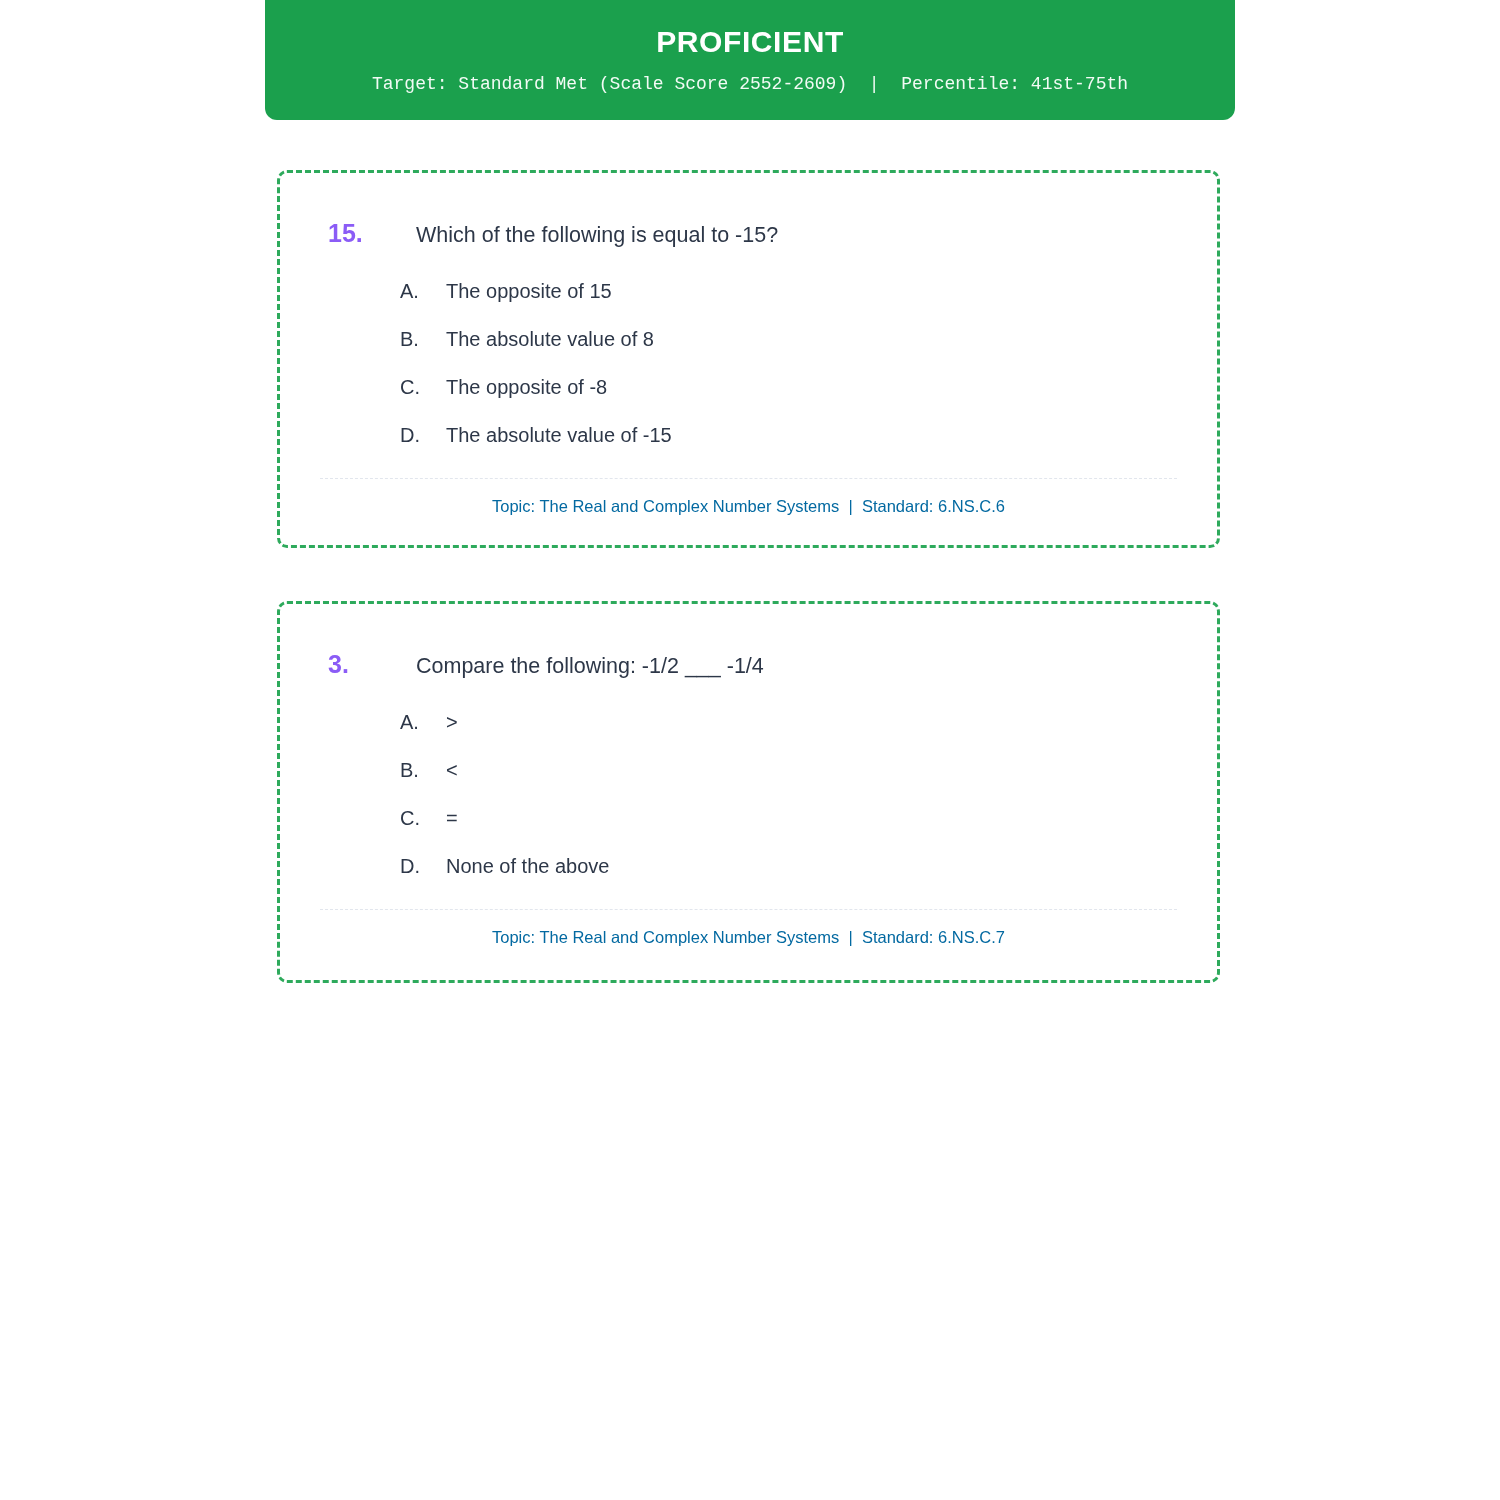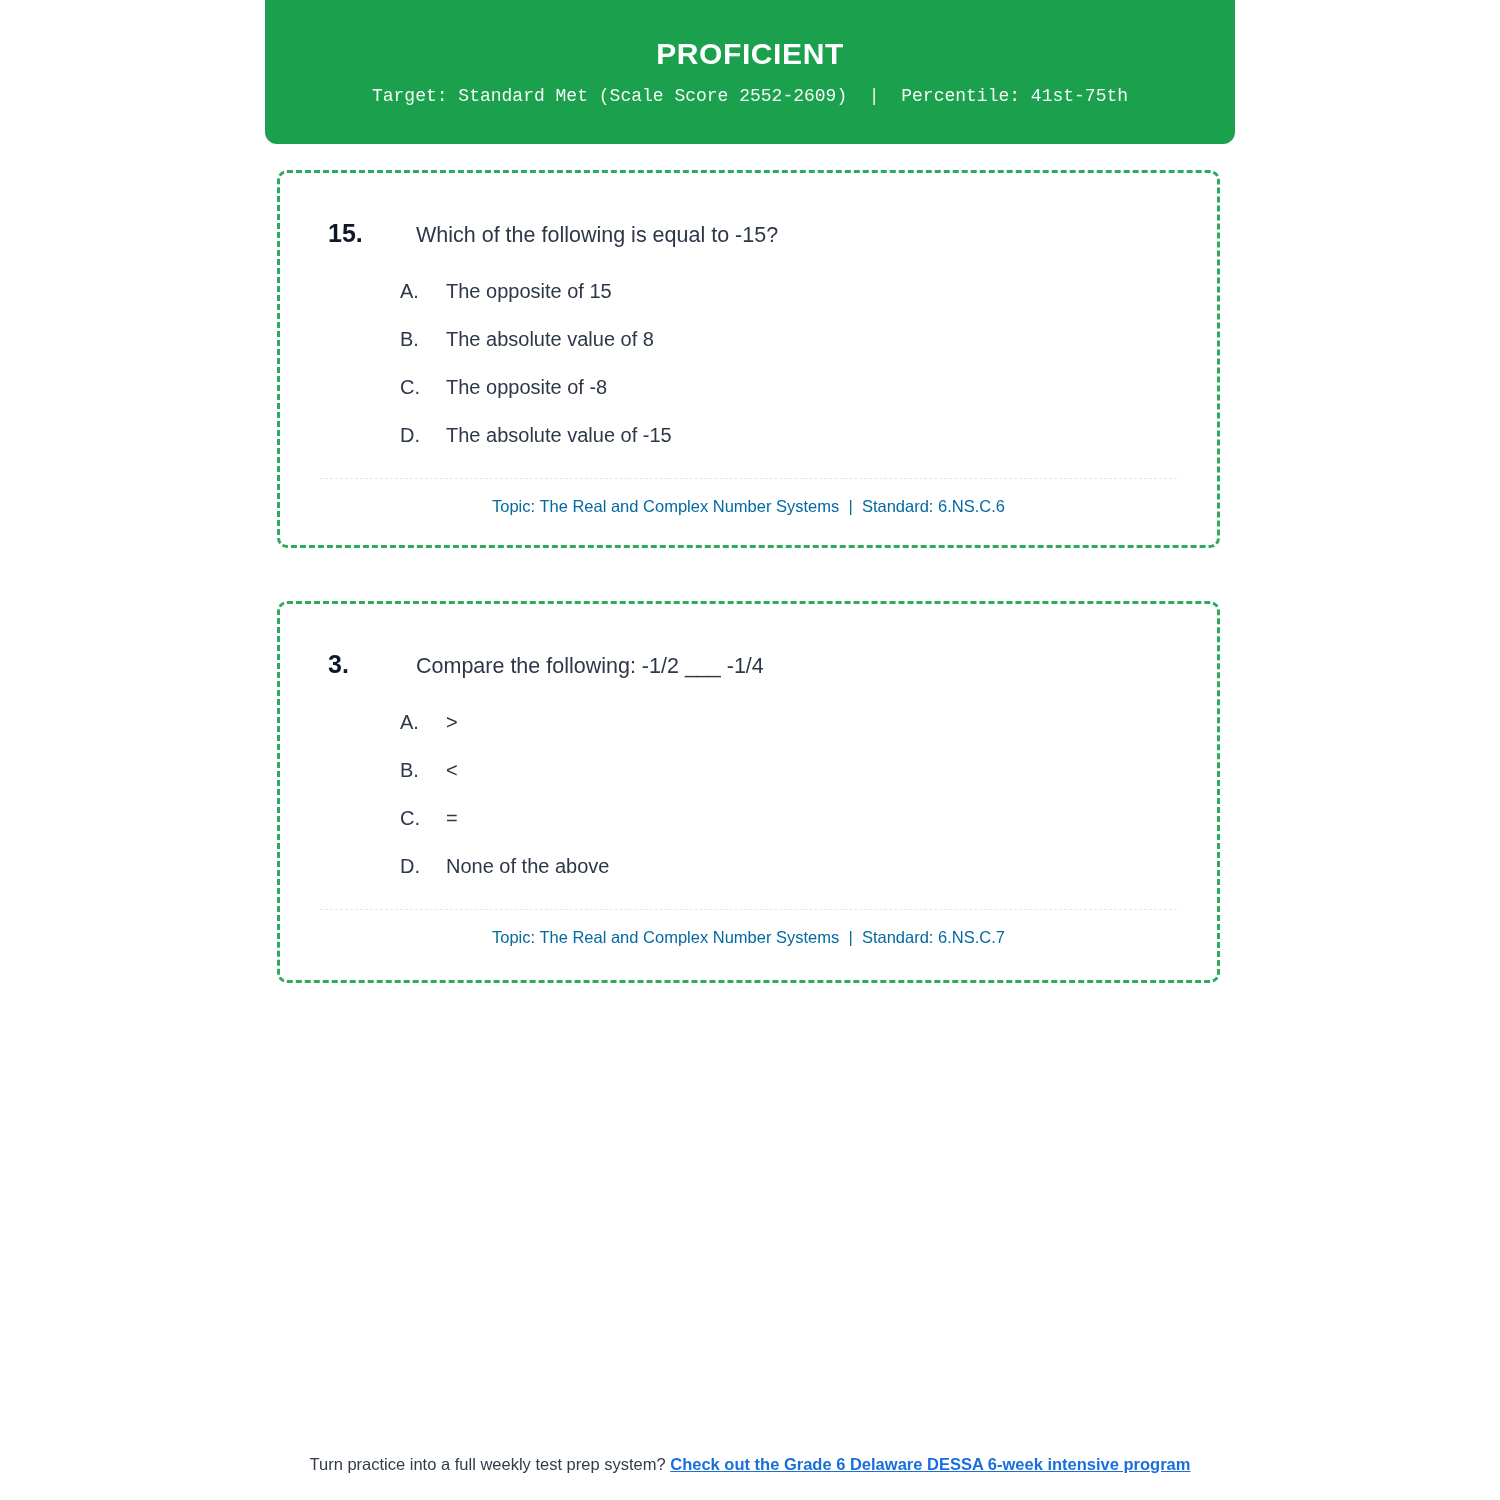--- a/index.html
+++ b/index.html
@@ -21,21 +21,21 @@
     height: 1500px;
     box-sizing: border-box;
   }
 
   
   .level-banner {
     position: absolute;
     left: 265px;
     top: 0px;
     width: 970px;
-    height: 144px;
+    height: 120px;
     background: #1ba04d;
     border-radius: 0 0 12px 12px;
     box-sizing: border-box;
     display: flex;
     flex-direction: column;
     align-items: center;
     justify-content: center;
     color: #ffffff;
   }
   .level-title {
@@ -70,21 +70,21 @@
   #card-1 { top: 601px; height: 382px; }
 
   .q-head {
     display: flex;
     align-items: baseline;
     margin-left: 8px;
   }
   .q-number {
     font-size: 25px;
     font-weight: bold;
-    color: #0f172a;
+    color: #8b5cf6;
     width: 88px;
     flex: 0 0 88px;
   }
   .q-text {
     font-size: 21.5px;
     color: #2d3748;
     line-height: 1.35;
   }
 
   .options {
@@ -198,17 +198,14 @@
       </div>
       <div class="option-row">
         <span class="option-letter">D.</span>
         <span class="option-text">None of the above</span>
       </div>
     </div>
     <hr class="card-divider">
     <div class="meta-line">Topic: The Real and Complex Number Systems  |  Standard: 6.NS.C.7</div>
   </div>
 
-  <div class="footer">
-    <span class="footer-prefix">Turn practice into a full weekly test prep system?</span><span>&nbsp;</span><a class="footer-link">Check out the Grade 6 Delaware DESSA 6-week intensive program</a>
-  </div>
 
 </div>
 
 </body></html>

